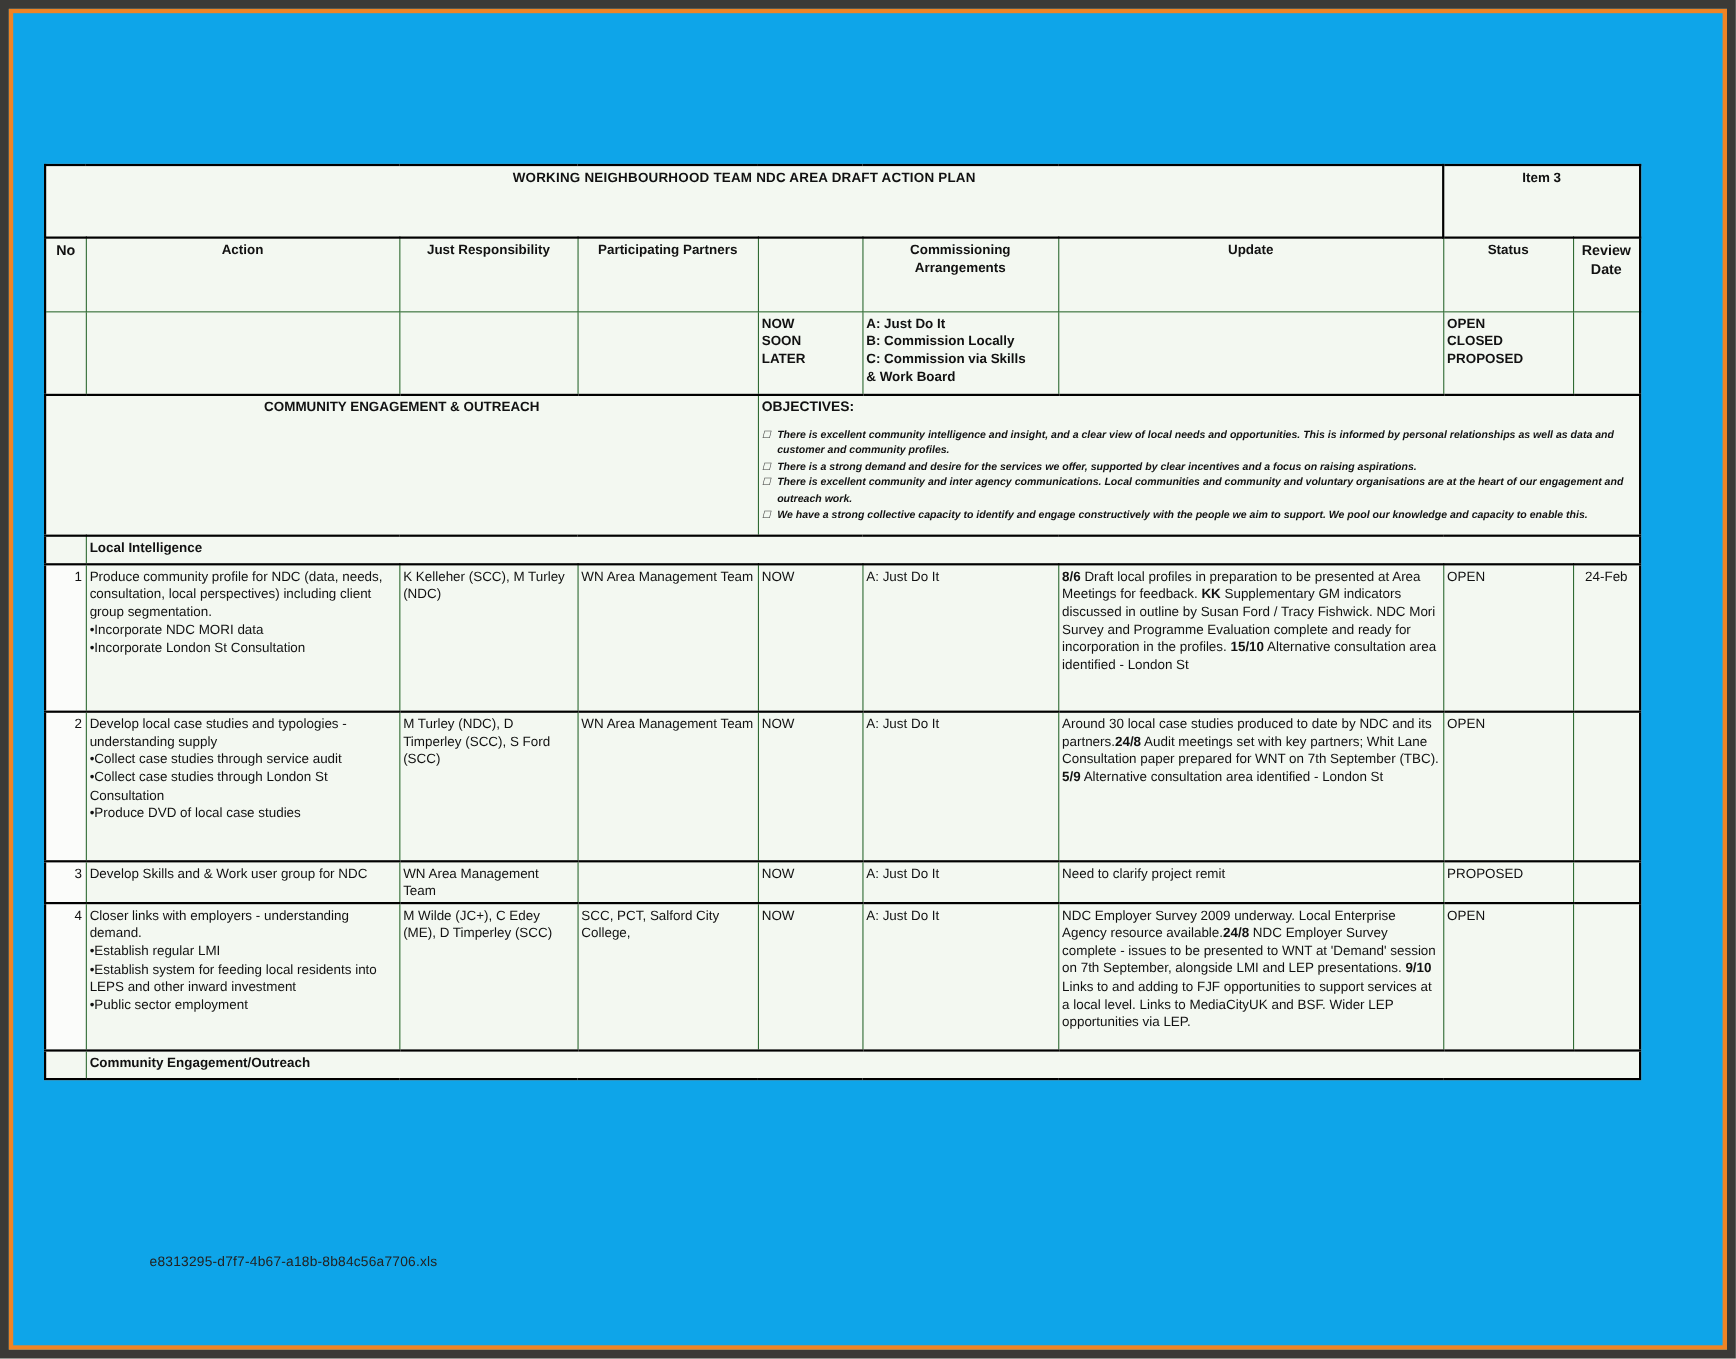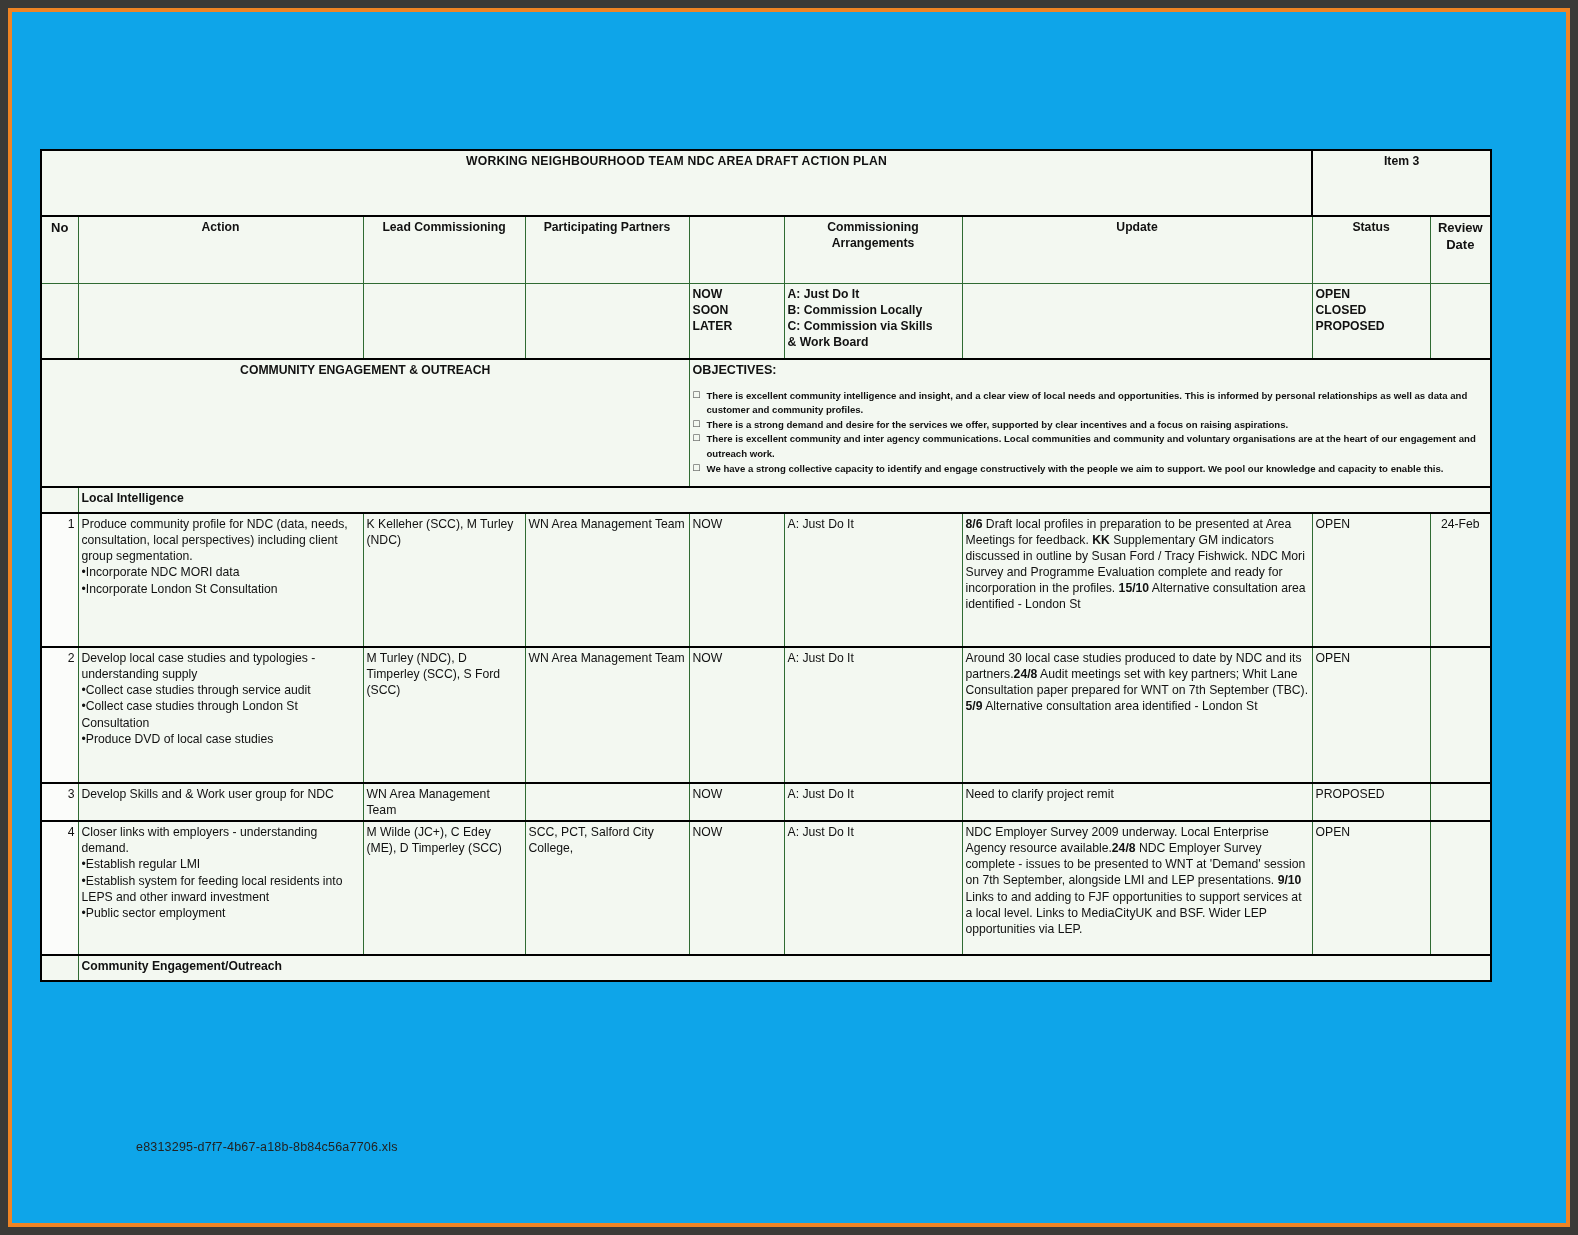--- a/index.html
+++ b/index.html
@@ -83,21 +83,21 @@
   }
   .obj-label{
     font-weight:bold;
     font-size:12.8px;
     vertical-align:middle;
     text-align:center;
     padding-left:40px;
   }
   .obj-body{padding-left:10px;padding-top:6px;border-radius:15px;}
   .obj-title{font-weight:bold;font-size:12.6px;margin-bottom:10px;}
-  .obj-list{margin:0;padding:0;list-style:none;}
+  .obj-list{margin:0;padding:0;list-style:none;font-style:italic;}
   .obj-list li{
     font-size:9.6px;
     font-weight:bold;
     line-height:1.52;
     padding-left:14px;
     position:relative;
   }
   .obj-list li:before{
     content:"\2610";
     position:absolute;left:0;top:0;
@@ -153,21 +153,21 @@
       <tbody>
 
         <tr>
           <td class="title-cell" colspan="7">WORKING NEIGHBOURHOOD TEAM NDC AREA DRAFT ACTION PLAN</td>
           <td class="item-cell" colspan="2">Item 3</td>
         </tr>
 
         <tr>
           <td class="colhead small">No</td>
           <td class="colhead">Action</td>
-          <td class="colhead">Lead Commissioning</td>
+          <td class="colhead">Just Responsibility</td>
           <td class="colhead">Participating Partners</td>
           <td class="colhead"></td>
           <td class="colhead">Commissioning Arrangements</td>
           <td class="colhead">Update</td>
           <td class="colhead">Status</td>
           <td class="colhead small">Review Date</td>
         </tr>
 
         <tr>
           <td class="legend-cell plainbg"></td>

